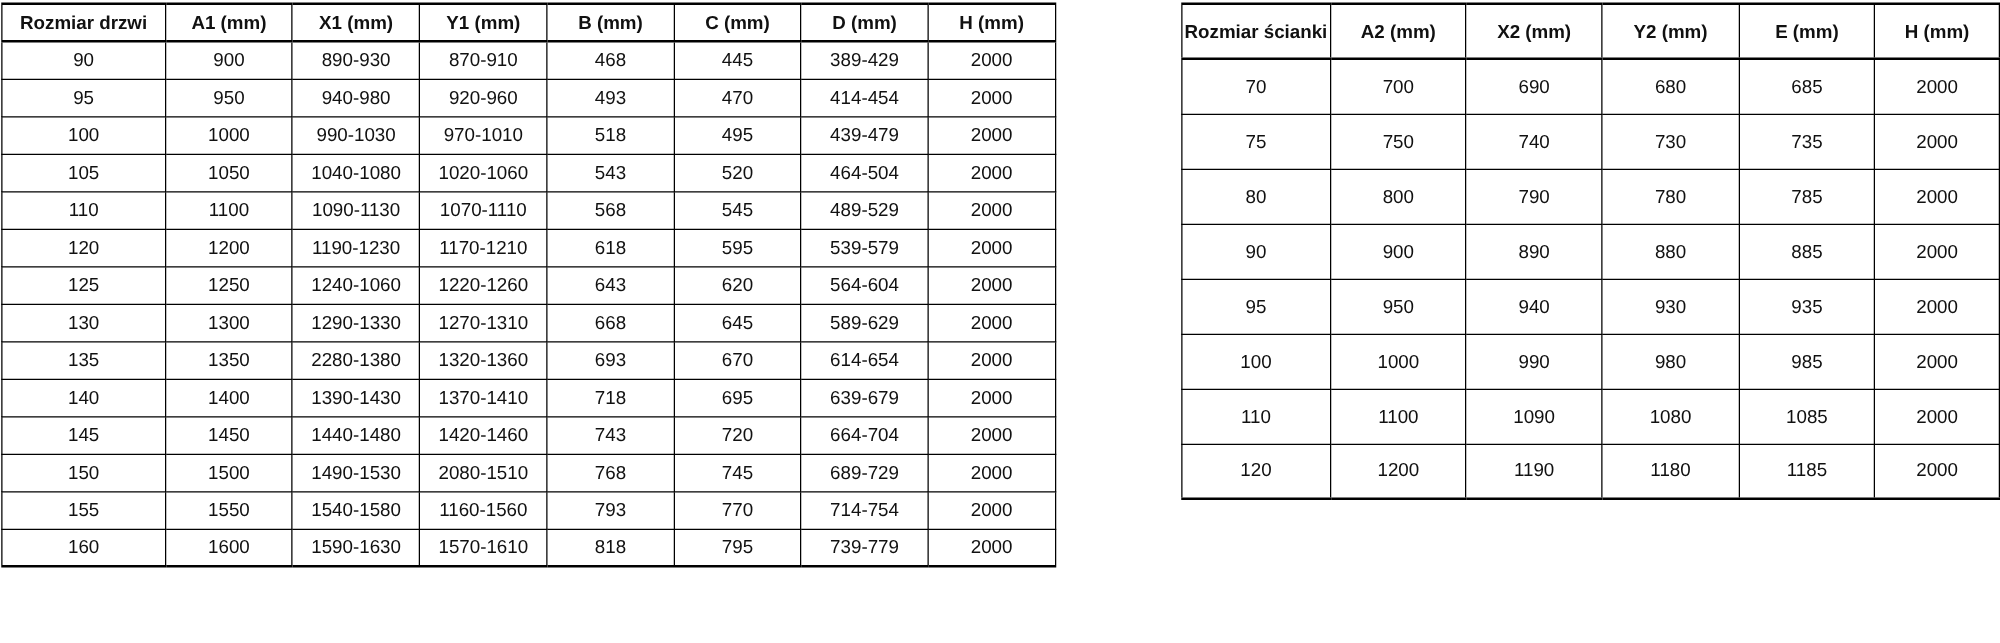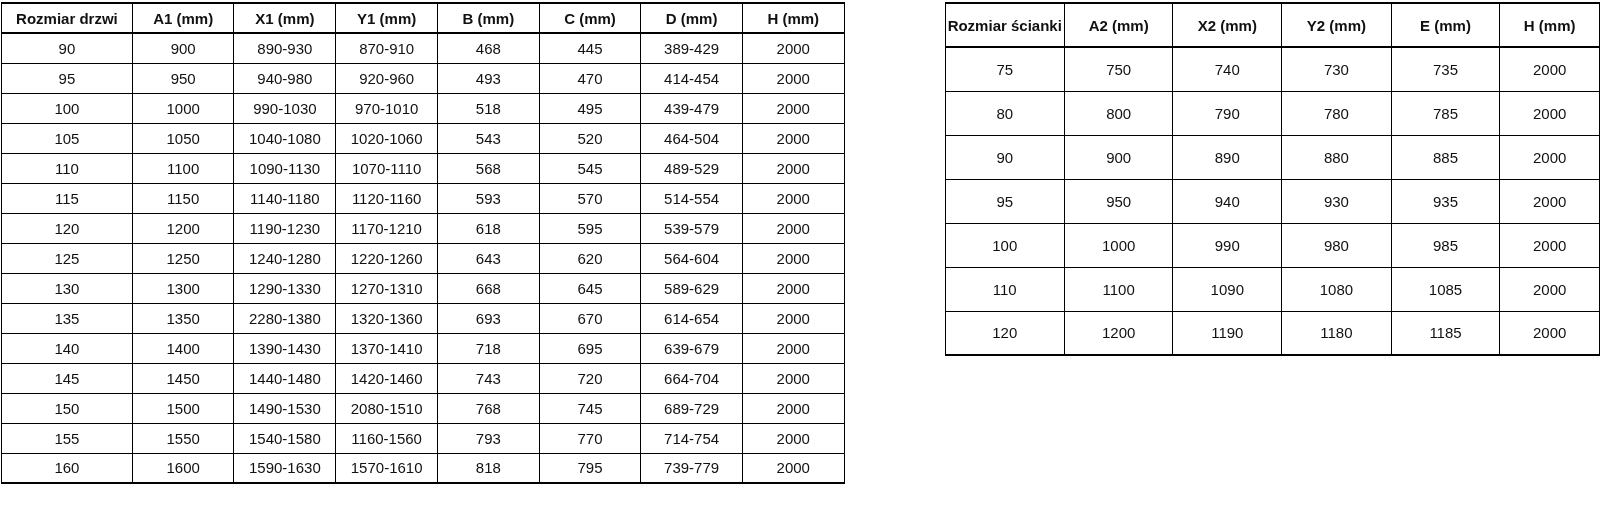--- a/index.html
+++ b/index.html
@@ -118,43 +118,33 @@
           <td>110</td>
           <td>1100</td>
           <td>1090-1130</td>
           <td>1070-1110</td>
           <td>568</td>
           <td>545</td>
           <td>489-529</td>
           <td>2000</td>
         </tr>
         <tr>
-          <td>115</td>
-          <td>1150</td>
-          <td>1140-1180</td>
-          <td>1120-1160</td>
-          <td>593</td>
-          <td>570</td>
-          <td>514-554</td>
-          <td>2000</td>
-        </tr>
-        <tr>
           <td>120</td>
           <td>1200</td>
           <td>1190-1230</td>
           <td>1170-1210</td>
           <td>618</td>
           <td>595</td>
           <td>539-579</td>
           <td>2000</td>
         </tr>
         <tr>
           <td>125</td>
           <td>1250</td>
-          <td>1240-1280</td>
+          <td>1240-1060</td>
           <td>1220-1260</td>
           <td>643</td>
           <td>620</td>
           <td>564-604</td>
           <td>2000</td>
         </tr>
         <tr>
           <td>130</td>
           <td>1300</td>
           <td>1290-1330</td>
@@ -241,20 +231,28 @@
           <th>Rozmiar ścianki</th>
           <th>A2 (mm)</th>
           <th>X2 (mm)</th>
           <th>Y2 (mm)</th>
           <th>E (mm)</th>
           <th>H (mm)</th>
         </tr>
       </thead>
       <tbody>
         <tr>
+          <td>70</td>
+          <td>700</td>
+          <td>690</td>
+          <td>680</td>
+          <td>685</td>
+          <td>2000</td>
+        </tr>
+        <tr>
           <td>75</td>
           <td>750</td>
           <td>740</td>
           <td>730</td>
           <td>735</td>
           <td>2000</td>
         </tr>
         <tr>
           <td>80</td>
           <td>800</td>

